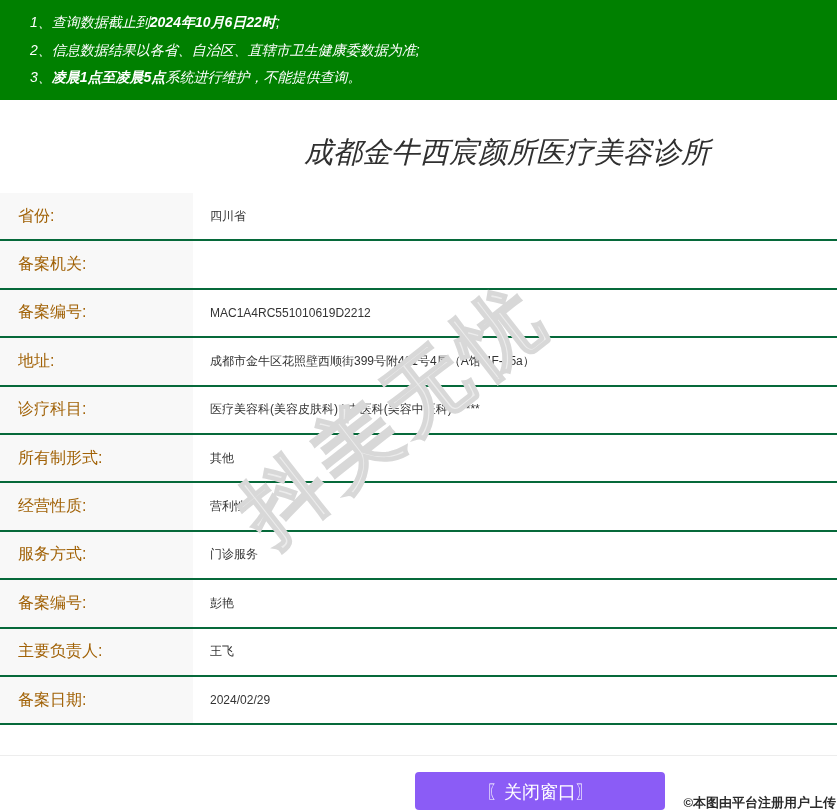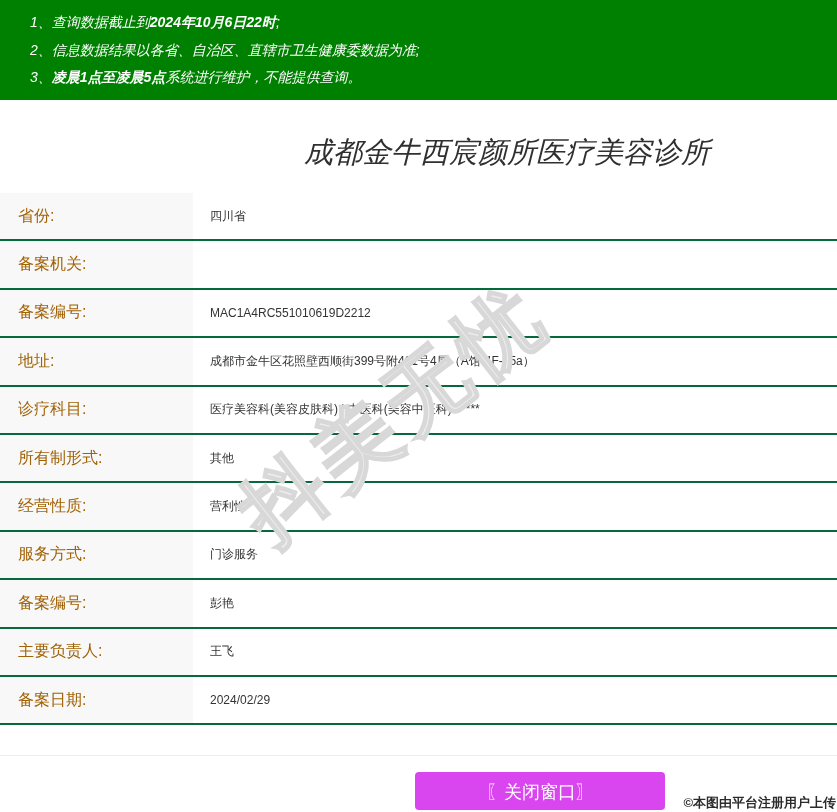--- a/index.html
+++ b/index.html
@@ -64,21 +64,21 @@
   
   .footer {
     margin-top: 30px;
     border-top: 1px solid #ededed;
     padding-top: 16px;
   }
   .close-button {
     display: block;
     margin-left: 415px;
     width: 250px; height: 38px;
-    background: #d946ef;
+    background: #8b5cf6;
     color: #ffffff;
     font-size: 18px;
     font-family: "Liberation Sans", "DejaVu Sans", sans-serif;
     border: none;
     border-radius: 4px;
     cursor: pointer;
     line-height: 38px;
     text-align: center;
   }
   

